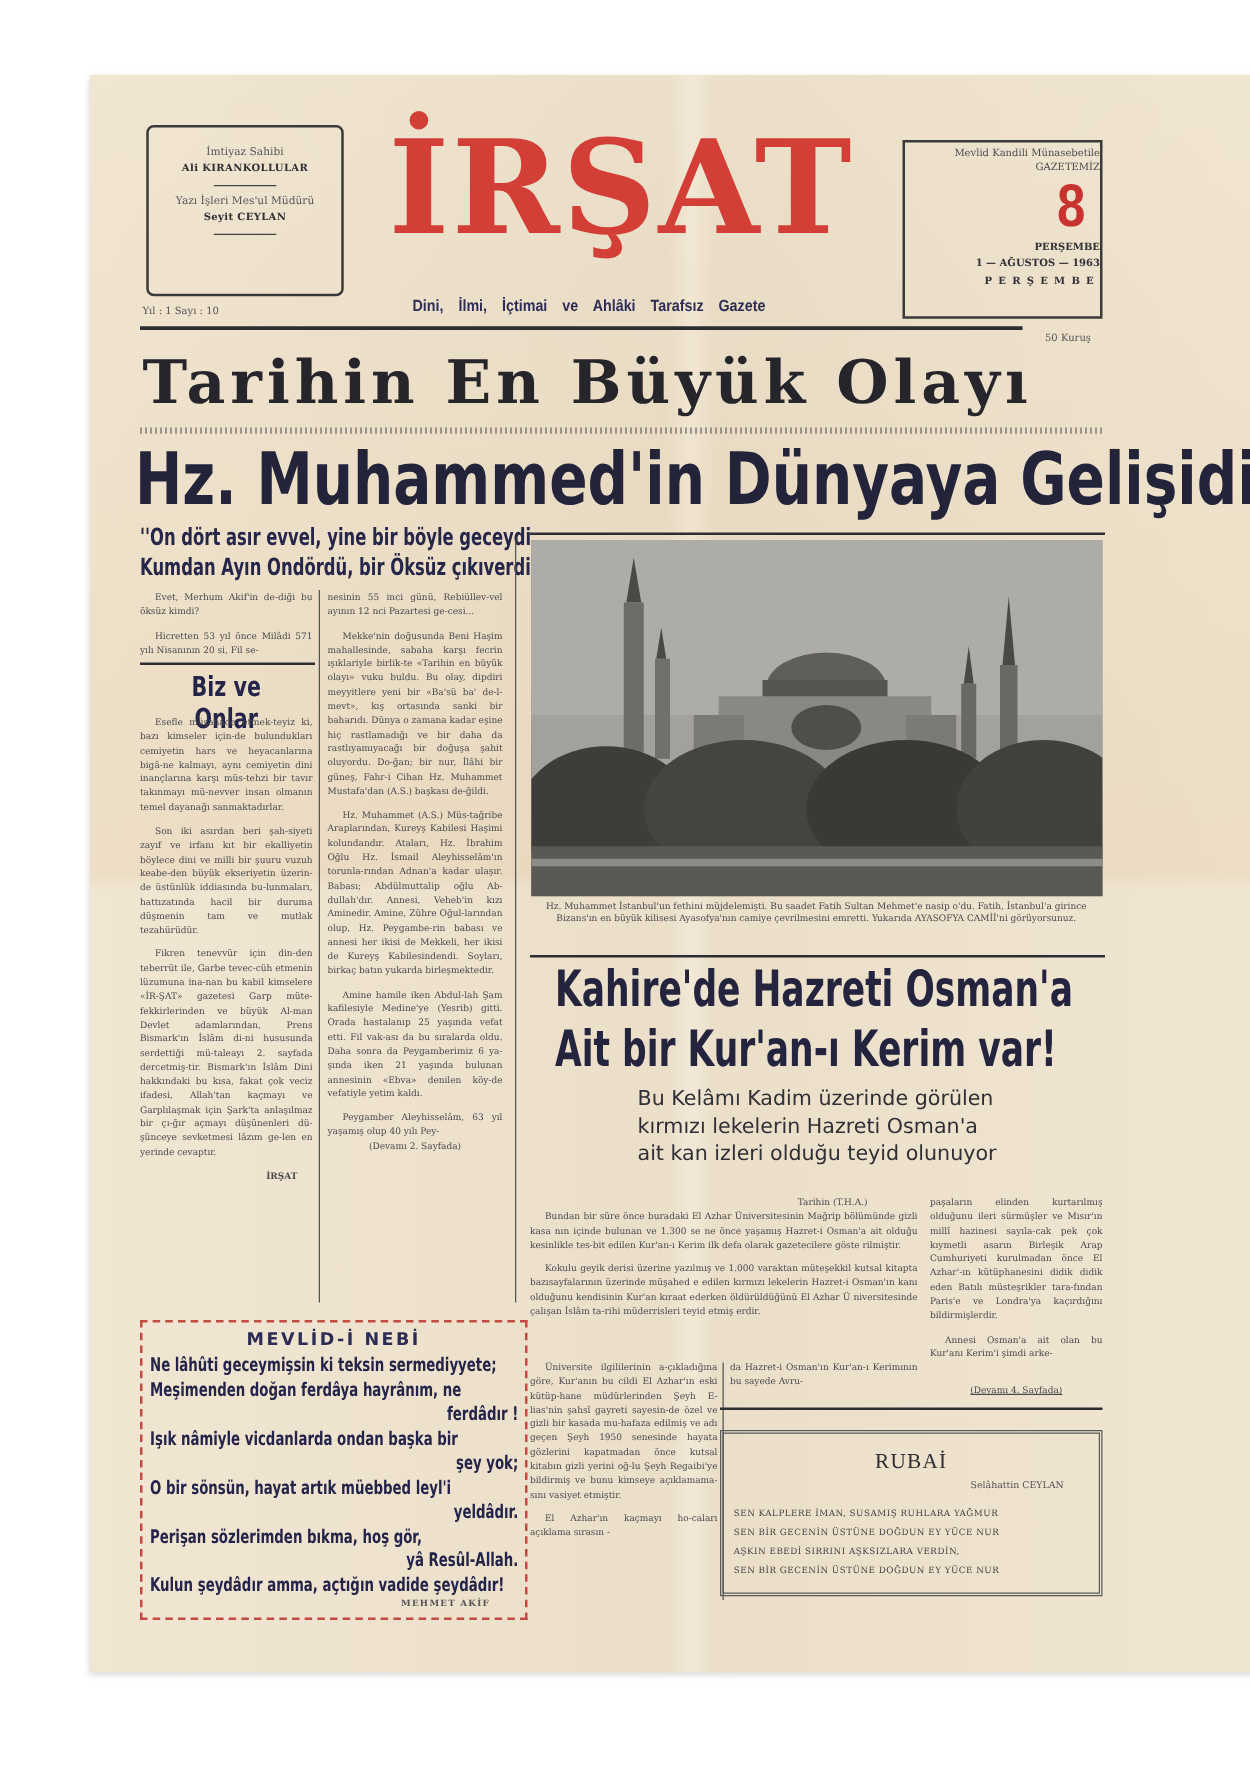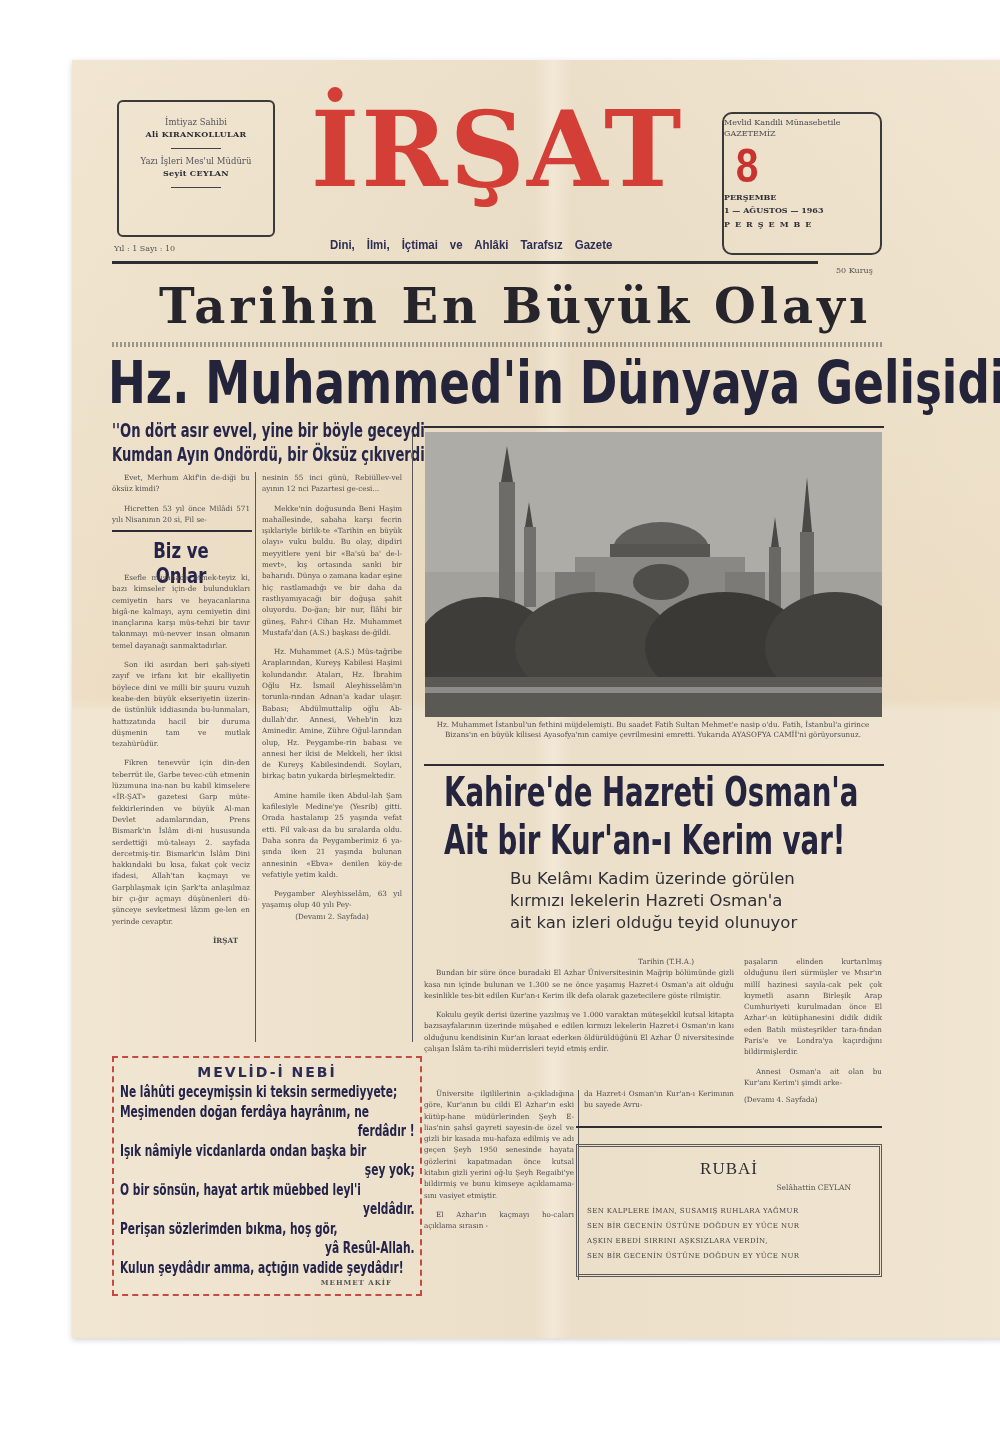--- a/index.html
+++ b/index.html
@@ -21,22 +21,22 @@
     left: 45px; top: 40px; width: 158px; height: 137px;
     border: 2px solid #3a3a3a; border-radius: 6px;
     text-align: center; font-size: 8.5px; color: #55555a; line-height: 1.4;
   }
   .mast-left .line { padding-top: 15px; }
   .mast-left .bold { font-weight: bold; color: #2d2d33; font-size: 8px; letter-spacing: 0.3px; }
   .mast-left .sep { width: 50px; height: 1px; background: #444; margin: 8px auto 7px; }
 
   .mast-right {
     left: 650px; top: 52px; width: 160px; height: 143px;
-    border: 2px solid #3a3a3a; border-radius: 10px;
-    text-align: left; font-size: 8px; color: #4a4a50; line-height: 1.35;
+    border: 2px solid #3a3a3a; border-radius: 0;
+    text-align: right; font-size: 8px; color: #4a4a50; line-height: 1.35;
   }
   .mast-right .big8 { font-family: "Liberation Sans", sans-serif; font-weight: bold; color: #c8322f; font-size: 48px; line-height: 52px; transform: scaleX(0.85); }
   .mast-right .bold { font-weight: bold; color: #303036; }
   .mast-right .spaced { letter-spacing: 5px; font-weight: bold; color: #303036; }
 
   .logo {
     left: 210px; top: 30px; width: 430px; height: 120px;
     font-family: "DejaVu Serif", serif; font-weight: bold; color: #d33f36;
     font-size: 104px; line-height: 120px; text-align: center; letter-spacing: 2px;
     transform: scaleX(1.0);
@@ -44,21 +44,21 @@
   .issue { left: 42px; top: 184px; font-size: 8px; color: #555; }
   .tagline { left: 258px; top: 177px; font-family: "Liberation Sans", sans-serif; font-weight: bold; color: #2d2d55; font-size: 13px; word-spacing: 10px; transform: scaleX(0.88); transform-origin: left; }
   .price { left: 764px; top: 206px; font-size: 8px; color: #555; }
   .rule-thick { left: 40px; height: 3px; background: #2d2d33; }
   .rule-thin { left: 40px; height: 1px; background: #2d2d33; }
   .zigzag { left: 40px; height: 5px; background: repeating-linear-gradient(90deg, #555 0 2px, transparent 2px 4px); opacity: 0.55; }
 
   .headline1 {
     left: 42px; top: 216px; width: 770px;
     font-family: "DejaVu Serif", serif; font-weight: bold; color: #25252b;
-    font-size: 48px; letter-spacing: 4px; line-height: 60px; white-space: nowrap; margin-left: 45px;
+    font-size: 48px; letter-spacing: 4px; line-height: 60px; white-space: nowrap;
   }
   .headline2 {
     left: 36px; top: 288px; width: 780px;
     font-family: "DejaVu Sans", sans-serif; font-weight: bold; color: #23233a;
     font-size: 58px; line-height: 70px; white-space: nowrap;
     transform: scaleX(0.78); transform-origin: left;
   }
   .quote {
     left: 40px; top: 358px; font-family: "DejaVu Sans", sans-serif; font-weight: bold; color: #26264a;
     font-size: 19px; line-height: 24px; white-space: nowrap;
@@ -226,21 +226,21 @@
   </div>
   <div class="abs vline" style="left:506px; top:1030px; height:190px;"></div>
   <div class="abs col-text" style="left:512px; top:1028px; width:150px;">
     <p style="text-indent:0">da Hazret-i Osman'ın Kur'an-ı Kerimının bu sayede Avru-</p>
   </div>
   <div class="abs rule-thick" style="left:504px; top:1066px; width:306px; height:2px;"></div>
 
   <div class="abs col-text" style="left:672px; top:896px; width:138px;">
     <p style="text-indent:0">paşaların elinden kurtarılmış olduğunu ileri sürmüşler ve Mısır'ın millî hazinesi sayıla-cak pek çok kıymetli asarın Birleşik Arap Cumhuriyeti kurulmadan önce El Azhar'-ın kütüphanesini didik didik eden Batılı müsteşrikler tara-fından Paris'e ve Londra'ya kaçırdığını bildirmişlerdir.</p>
     <p>Annesi Osman'a ait olan bu Kur'anı Kerim'i şimdi arke-</p>
-    <div style="margin-top:6px;">(Devamı 4. Sayfada)</div>
+    <div style="text-align:center; margin-top:18px;text-decoration:underline;">(Devamı 4. Sayfada)</div>
   </div>
 
   <div class="abs mevlid">
     <div class="mevlid-title">MEVLİD-İ NEBİ</div>
     <div class="mevlid-lines">
       <div>Ne lâhûti geceymişsin ki teksin sermediyyete;</div>
       <div>Meşimenden doğan ferdâya hayrânım, ne</div>
       <div class="r">ferdâdır !</div>
       <div>Işık nâmiyle vicdanlarda ondan başka bir</div>
       <div class="r">şey yok;</div>

